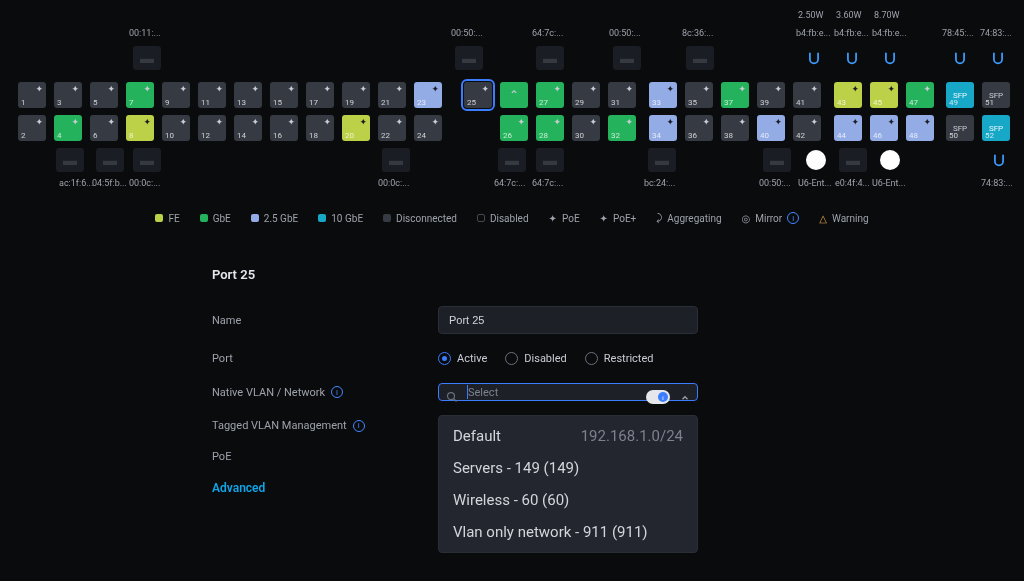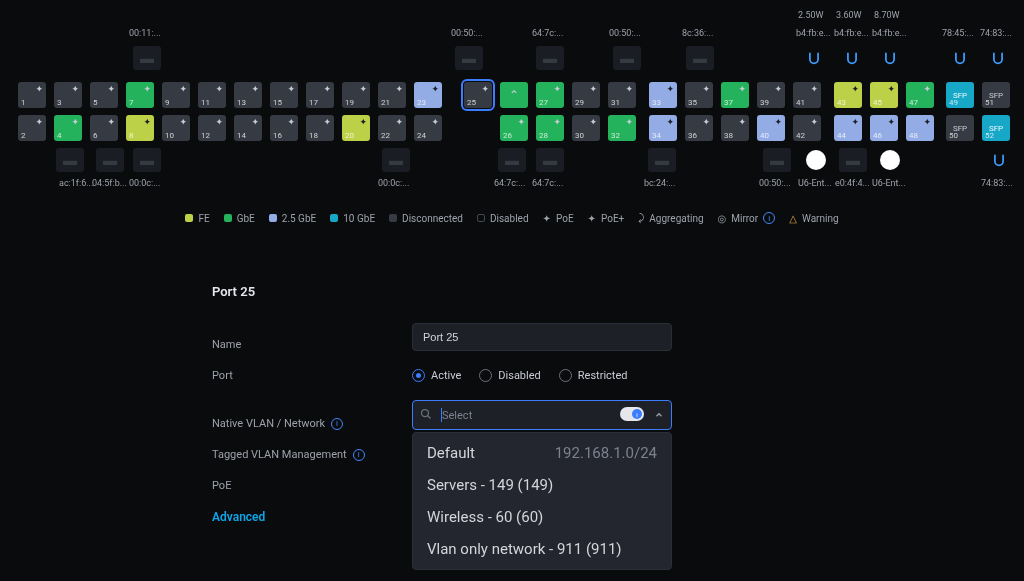--- a/index.html
+++ b/index.html
@@ -51,46 +51,46 @@
   .c-gbe  { background: #24b35c; }
   .c-blue { background: #94ace6; color: #1a1d23; }
   .c-sfp  { background: #17a8c7; color: #eaf7fb; font-size: 8px; }
   .c-sfpg { background: #363a42; font-size: 8px; }
 
   .selected { outline: 2px solid #3c7cff; outline-offset: 1px; }
 
   .dot { width: 20px; height: 20px; border-radius: 50%; background: #fff; }
 
   
-  .legend { display: flex; gap: 14px; justify-content: center; align-items: center; margin: 18px 0 0 0; font-size: 10px; color: #9da2ab; }
+  .legend { display: flex; gap: 20px; justify-content: center; align-items: center; margin: 18px 0 0 0; font-size: 10px; color: #9da2ab; }
   .legend .item { display: flex; align-items: center; gap: 5px; }
   .sw { width: 8px; height: 8px; border-radius: 2px; }
 
   
-  .panel { margin: 60px auto 0 auto; width: 720px; padding: 0 60px; }
+  .panel { margin: 43px auto 0 auto; width: 720px; padding: 0 60px; }
   .title { font-size: 13px; font-weight: 600; color: #e5e7ec; margin-bottom: 24px; }
-  .row { display: flex; align-items: flex-end; margin-bottom: 18px; }
+  .row { display: flex; align-items: center; margin-bottom: 18px; gap: 26px; }
   .row .lab { width: 200px; font-size: 11px; color: #9da2ab; display: flex; align-items: center; gap: 6px; }
   .row .ctl { flex: 1; }
   .info-ic { width: 12px; height: 12px; border: 1px solid #4388ff; border-radius: 50%; display: inline-flex; align-items: center; justify-content: center; font-size: 8px; color: #4388ff; }
 
   input[type=text].fld {
     width: 260px; height: 28px; background: #1d2027; border: 1px solid #2a2e37;
     border-radius: 4px; padding: 0 10px; color: #d2d5db; font-size: 11px; outline: none;
   }
 
   .radios { display: flex; gap: 18px; align-items: center; }
   .radio { display: flex; align-items: center; gap: 6px; font-size: 11px; color: #c8ccd4; cursor: pointer; }
   .rcir { width: 13px; height: 13px; border: 1.5px solid #6a707c; border-radius: 50%; display: inline-block; position: relative; }
   .rcir.on { border-color: #3c7cff; }
   .rcir.on::after { content: ""; position: absolute; inset: 3px; background: #3c7cff; border-radius: 50%; }
 
   .select-wrap { position: relative; width: 260px; }
   .select-inp {
-    width: 100%; height: 30px; background: #1d2027; border: 1px solid #3c7cff;
+    width: 100%; height: 18px; background: #1d2027; border: 1px solid #3c7cff;
     border-radius: 4px; padding: 0 28px 0 26px; color: #7b818d; font-size: 11px; outline: none;
     display: flex; align-items: center;
   }
   .select-inp .mag { position: absolute; left: 8px; top: 8px; color: #6a707c; }
   .select-inp .cursor { border-left: 1px solid #3c7cff; height: 14px; margin-left: 2px; }
   .select-inp .tog { position: absolute; right: 28px; top: 7px; width: 24px; height: 14px; background: #e5e7ec; border-radius: 7px; display: flex; align-items: center; justify-content: flex-end; padding: 0 2px; }
   .select-inp .tog .knob { width: 10px; height: 10px; background: #3c7cff; border-radius: 50%; display: flex; align-items: center; justify-content: center; color: #fff; font-size: 6px; }
   .select-inp .chev { position: absolute; right: 8px; top: 10px; color: #9da2ab; }
 
   .dropdown {

